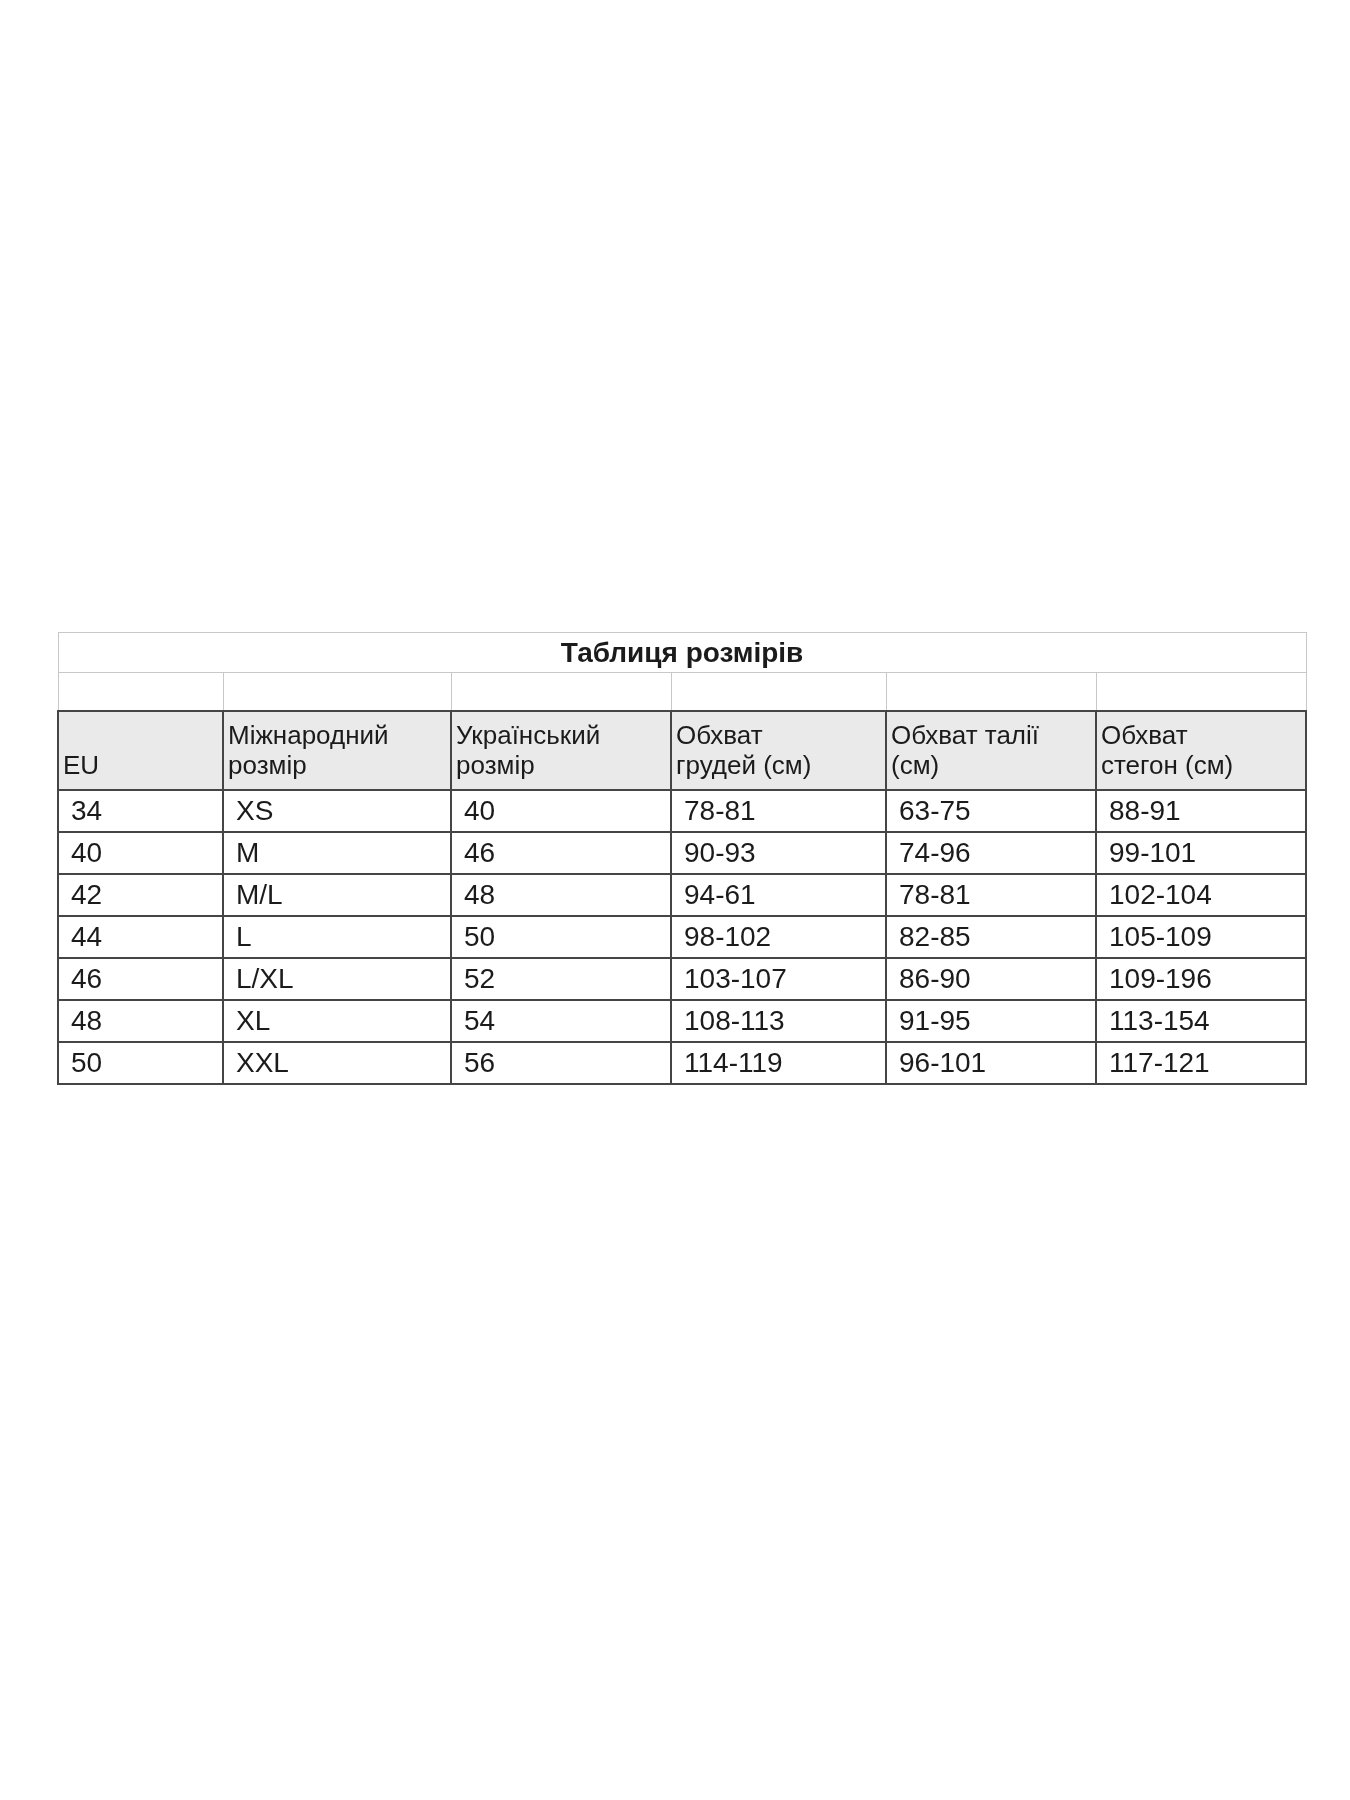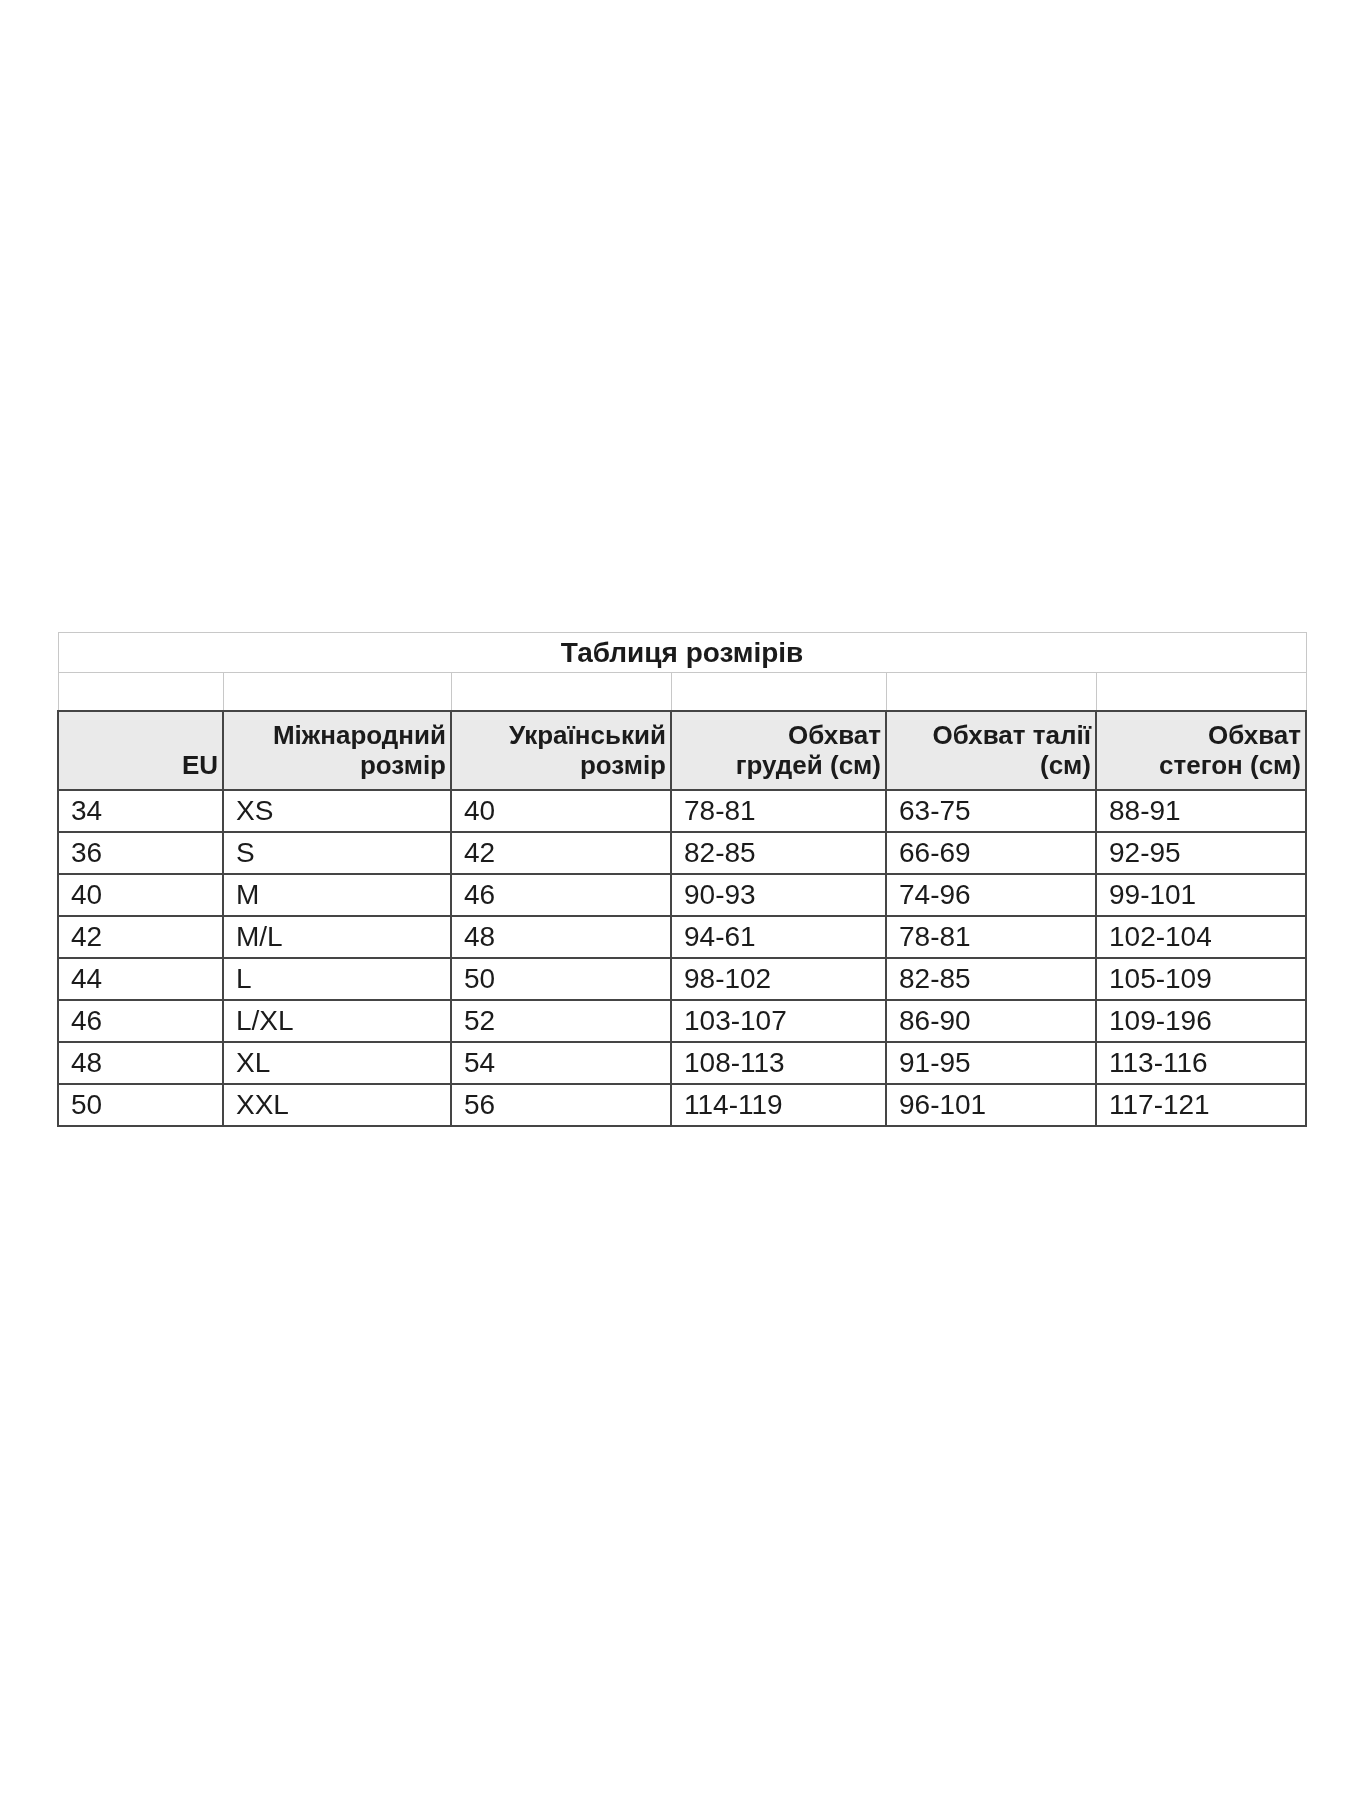--- a/index.html
+++ b/index.html
@@ -39,24 +39,24 @@
   }
   .spacer-row td{
     border:1px solid var(--border-light);
     height:38px;
     padding:0;
   }
   .header-row th{
     border:2px solid var(--border-dark);
     background:var(--header-bg);
     height:73px;
-    font-weight:bold;
+    font-weight:normal;
     font-size:26px;
     line-height:30px;
-    text-align:right;
+    text-align:left;
     vertical-align:bottom;
     padding:8px 4px 9px 4px;
     white-space:pre-line;
   }
   .data-row td{
     border:2px solid var(--border-dark);
     height:42px;
     font-size:28px;
     font-weight:normal;
     text-align:left;
@@ -106,28 +106,20 @@
 
     <tr class="data-row">
           <td class="data-cell">34</td>
           <td class="data-cell">XS</td>
           <td class="data-cell">40</td>
           <td class="data-cell">78-81</td>
           <td class="data-cell">63-75</td>
           <td class="data-cell">88-91</td>
         </tr>
         <tr class="data-row">
-          <td class="data-cell">36</td>
-          <td class="data-cell">S</td>
-          <td class="data-cell">42</td>
-          <td class="data-cell">82-85</td>
-          <td class="data-cell">66-69</td>
-          <td class="data-cell">92-95</td>
-        </tr>
-        <tr class="data-row">
           <td class="data-cell">40</td>
           <td class="data-cell">M</td>
           <td class="data-cell">46</td>
           <td class="data-cell">90-93</td>
           <td class="data-cell">74-96</td>
           <td class="data-cell">99-101</td>
         </tr>
         <tr class="data-row">
           <td class="data-cell">42</td>
           <td class="data-cell">M/L</td>
@@ -151,21 +143,21 @@
           <td class="data-cell">103-107</td>
           <td class="data-cell">86-90</td>
           <td class="data-cell">109-196</td>
         </tr>
         <tr class="data-row">
           <td class="data-cell">48</td>
           <td class="data-cell">XL</td>
           <td class="data-cell">54</td>
           <td class="data-cell">108-113</td>
           <td class="data-cell">91-95</td>
-          <td class="data-cell">113-116</td>
+          <td class="data-cell">113-154</td>
         </tr>
         <tr class="data-row">
           <td class="data-cell">50</td>
           <td class="data-cell">XXL</td>
           <td class="data-cell">56</td>
           <td class="data-cell">114-119</td>
           <td class="data-cell">96-101</td>
           <td class="data-cell">117-121</td>
         </tr>
       </tbody>

